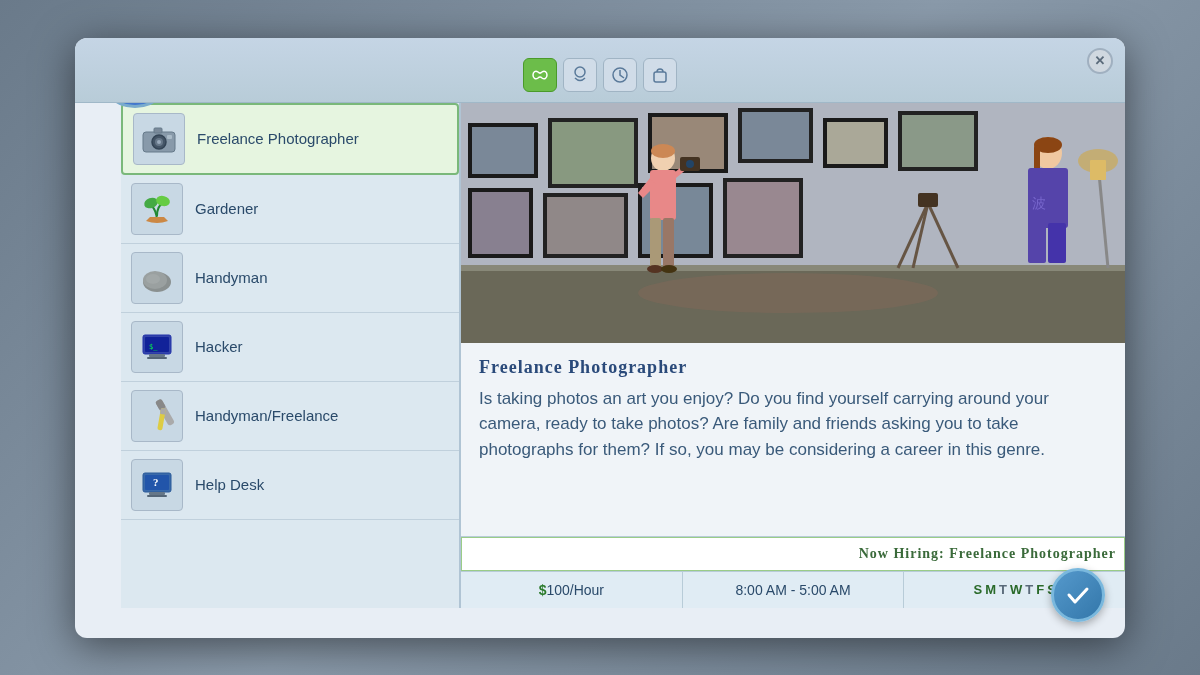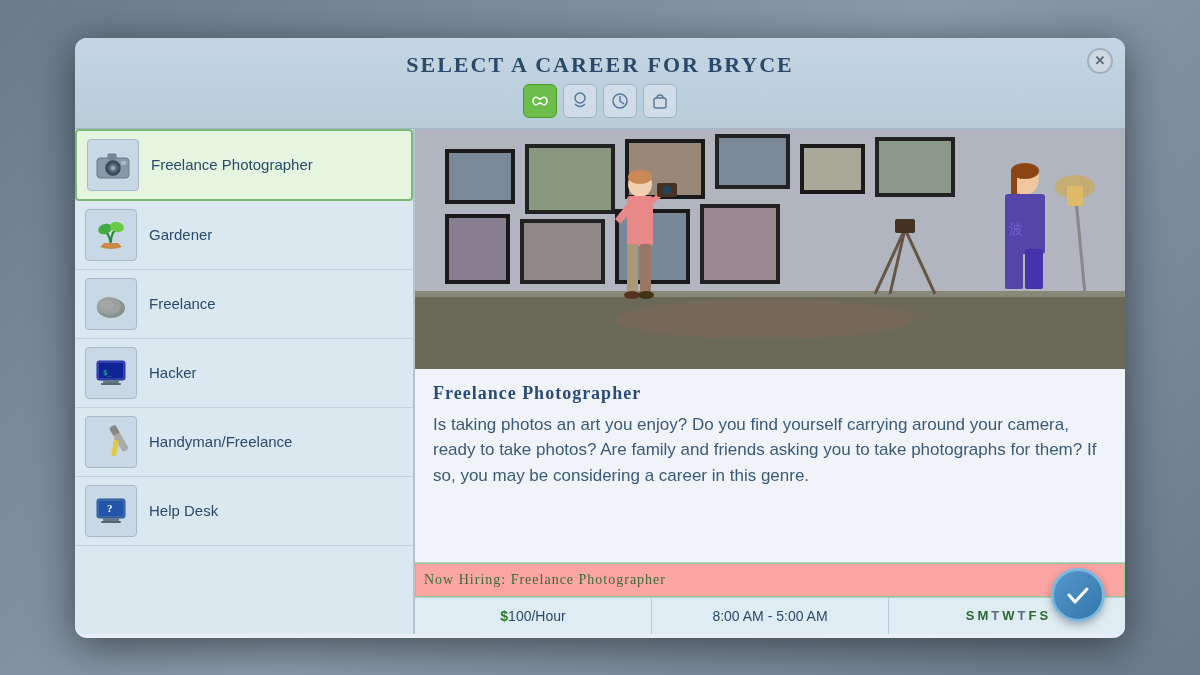--- a/index.html
+++ b/index.html
@@ -106,20 +106,21 @@
 
     .filter-icon.active {
       background: #6cbd4a;
       border-color: #4a9a2a;
     }
 
     
     .modal-body {
       display: flex;
       height: calc(100% - 95px);
+      margin-left: 46px;
     }
 
     
     .career-list {
       width: 340px;
       background: #dce8f0;
       overflow-y: auto;
       border-right: 2px solid #b0c4d4;
       flex-shrink: 0;
     }
@@ -211,26 +212,26 @@
       line-height: 1.5;
     }
 
     
     .career-bottom {
       background: #e0ecf4;
       border-top: 1px solid #b8ccd8;
     }
 
     .hiring-banner {
-      background: #fca5a5;
+      background: #ffffff;
       border: 1px solid #9acc88;
-      text-align: left;
+      text-align: right;
       padding: 8px;
       font-size: 14px;
-      font-weight: normal;
+      font-weight: bold;
       color: #3a6a3a;
       font-family: Georgia, serif;
       letter-spacing: 1px;
     }
 
     .career-stats {
       display: flex;
       border-top: 1px solid #b8ccd8;
     }
 
@@ -316,21 +317,20 @@
       <path d="M40 33 Q43 31 46 33" stroke="#775533" stroke-width="1.5" fill="none"></path>
 
       <path d="M31 45 Q37 50 43 45" stroke="#cc8855" stroke-width="1.5" fill="none"></path>
 
       <ellipse cx="21" cy="38" rx="3" ry="4" fill="#f5c89a"></ellipse>
       <ellipse cx="53" cy="38" rx="3" ry="4" fill="#f5c89a"></ellipse>
     </svg>
   </div>
 
   <div class="modal-header">
-    <div class="modal-title">Select a Career for Bryce</div>
 
     <div class="close-btn">✕</div>
 
     <div class="filter-icons">
       <div class="filter-icon active" title="All">
         <svg width="20" height="20" viewBox="0 0 20 20">
           <path d="M3 10 C3 7 5.5 5 8 7 C9.5 8.5 10.5 8.5 12 7 C14.5 5 17 7 17 10 C17 13 14.5 15 12 13 C10.5 11.5 9.5 11.5 8 13 C5.5 15 3 13 3 10Z" stroke="white" stroke-width="1.5" fill="none"></path>
         </svg>
       </div>
       <div class="filter-icon" title="Baby">
@@ -387,21 +387,21 @@
       </div>
 
       <div class="career-item">
         <div class="career-icon">
           <svg width="36" height="36" viewBox="0 0 36 36">
             <ellipse cx="18" cy="22" rx="14" ry="10" fill="#8a9090"></ellipse>
             <ellipse cx="16" cy="20" rx="12" ry="9" fill="#9aa0a0"></ellipse>
             <ellipse cx="14" cy="19" rx="7" ry="5" fill="#aab0b0" opacity="0.5"></ellipse>
           </svg>
         </div>
-        <span class="career-name">Freelance</span>
+        <span class="career-name">Handyman</span>
       </div>
 
       <div class="career-item">
         <div class="career-icon">
           <svg width="36" height="36" viewBox="0 0 36 36">
             <rect x="4" y="6" width="28" height="19" rx="2" fill="#3344aa" stroke="#2233aa" stroke-width="1"></rect>
             <rect x="6" y="8" width="24" height="15" rx="1" fill="#112299"></rect>
             <rect x="10" y="25" width="16" height="3" rx="1" fill="#667788"></rect>
             <rect x="8" y="28" width="20" height="2" rx="1" fill="#556677"></rect>
 

